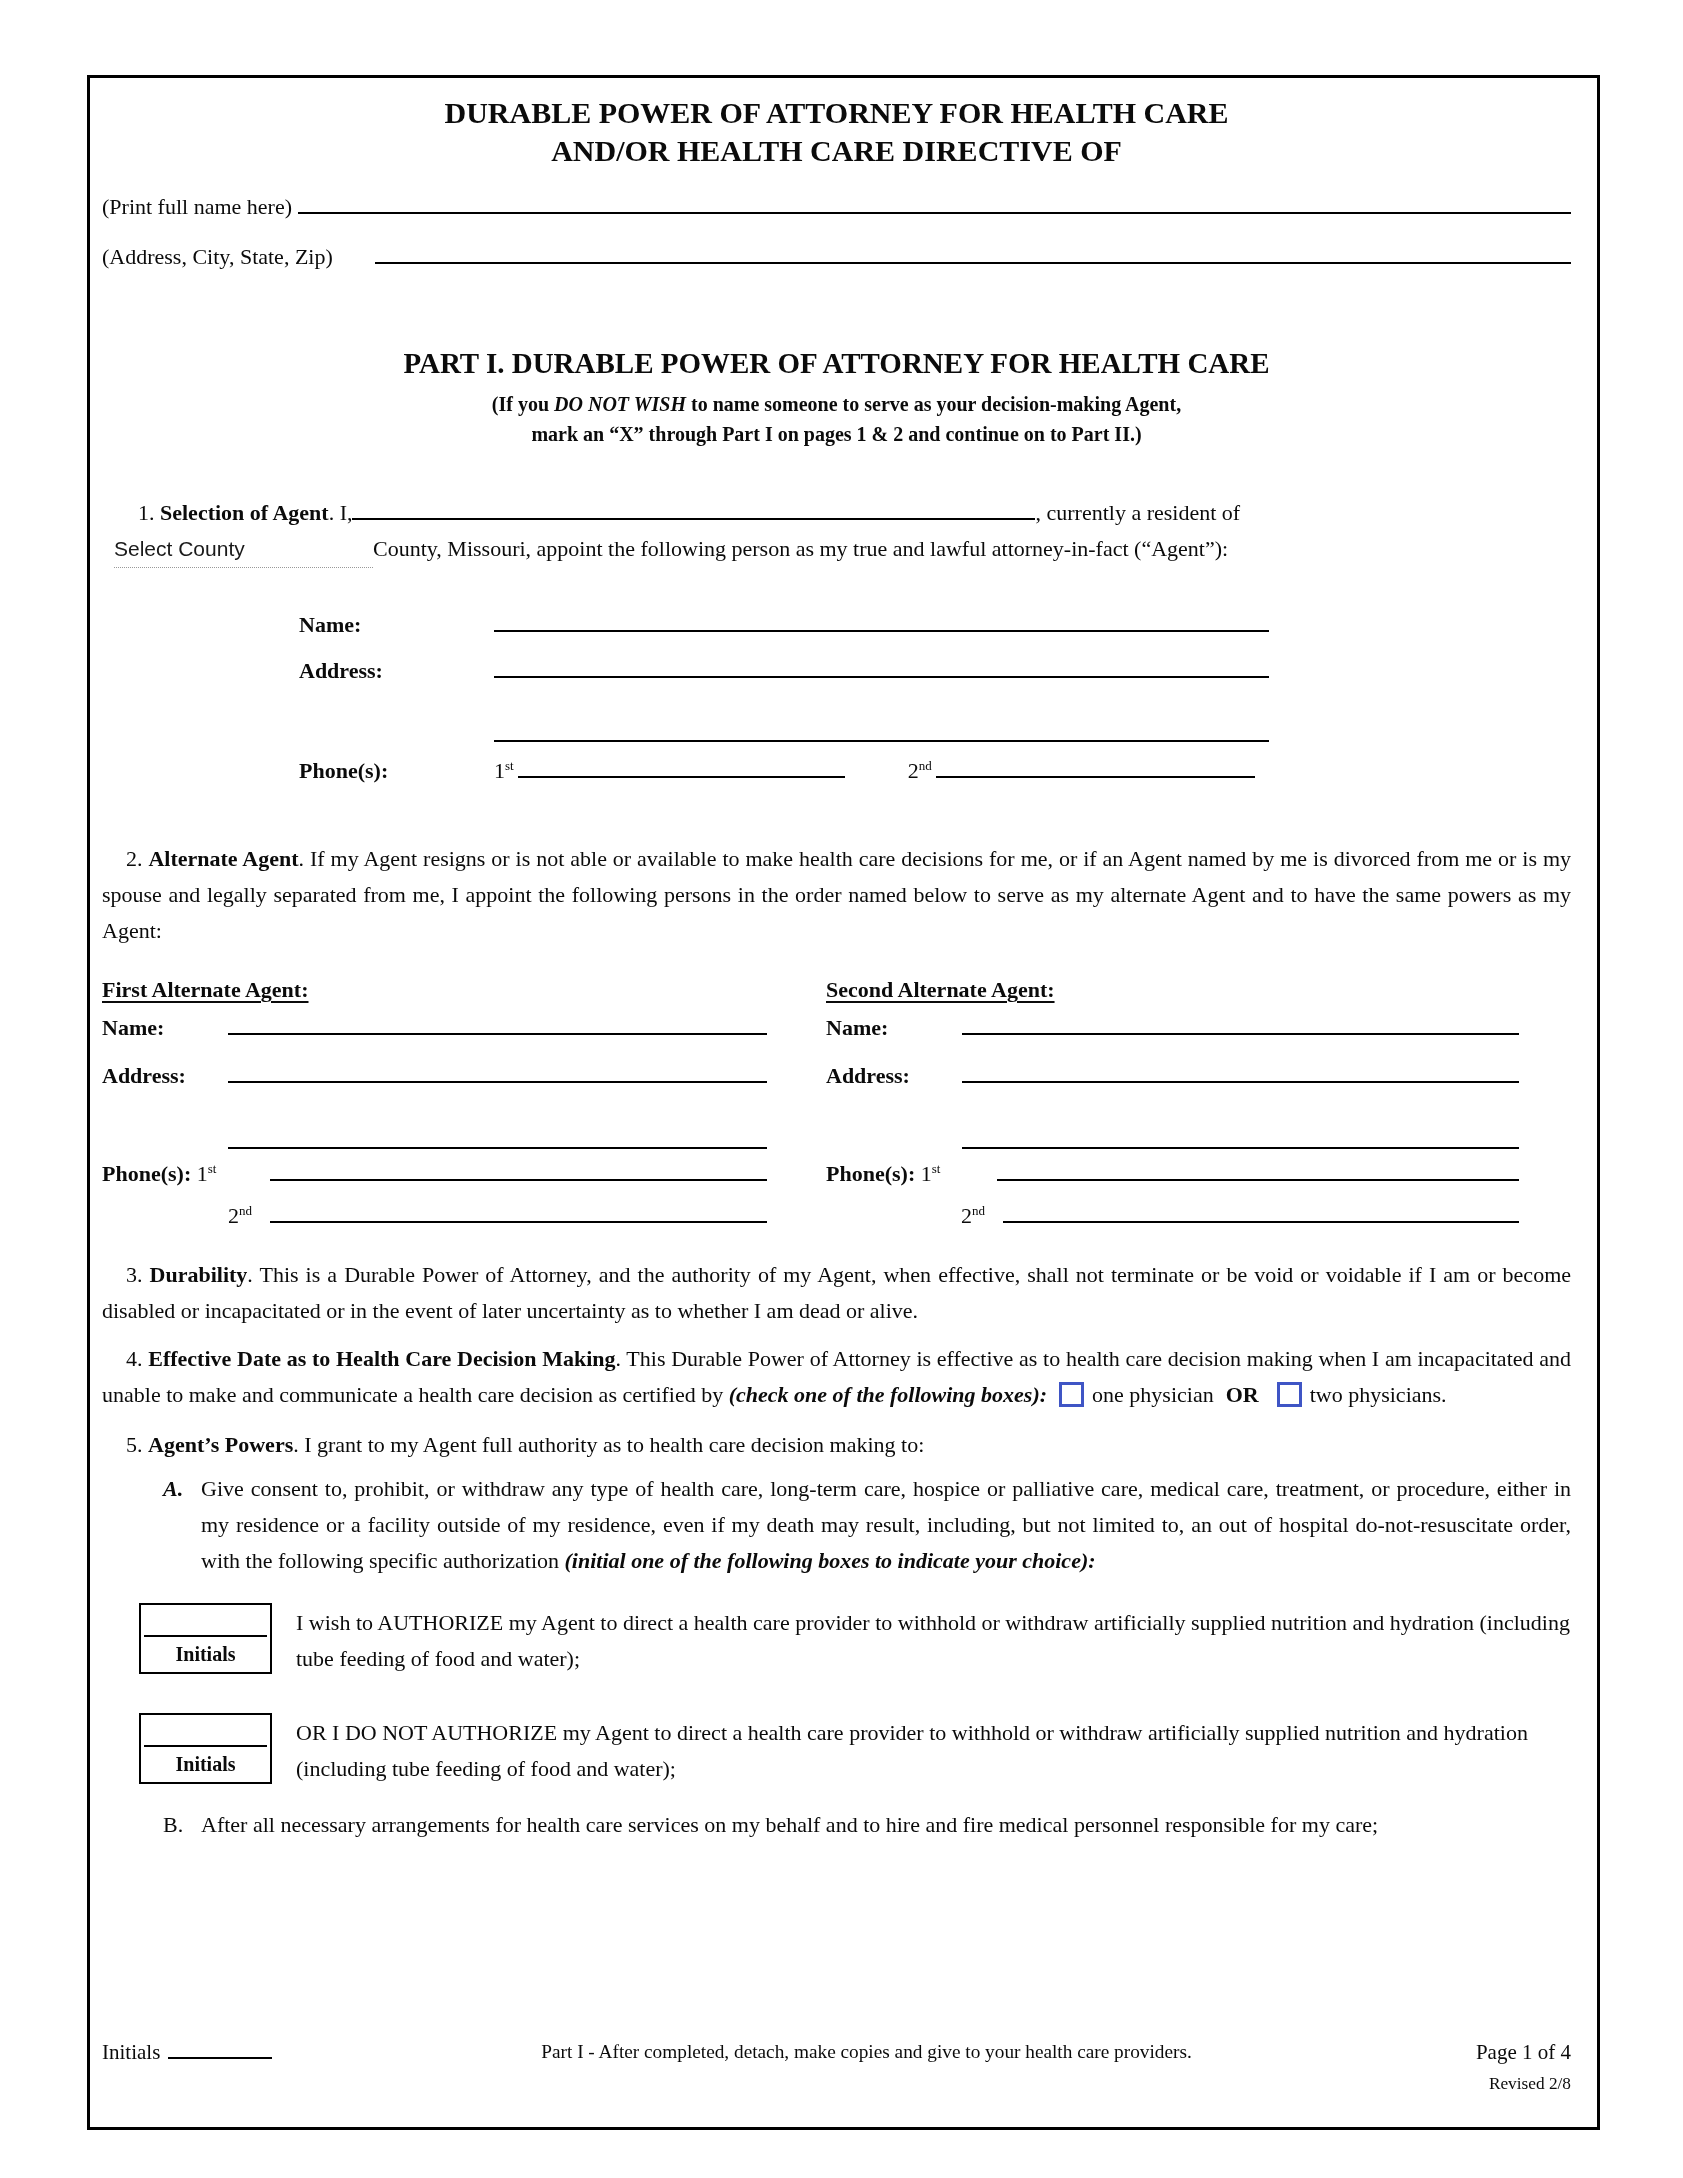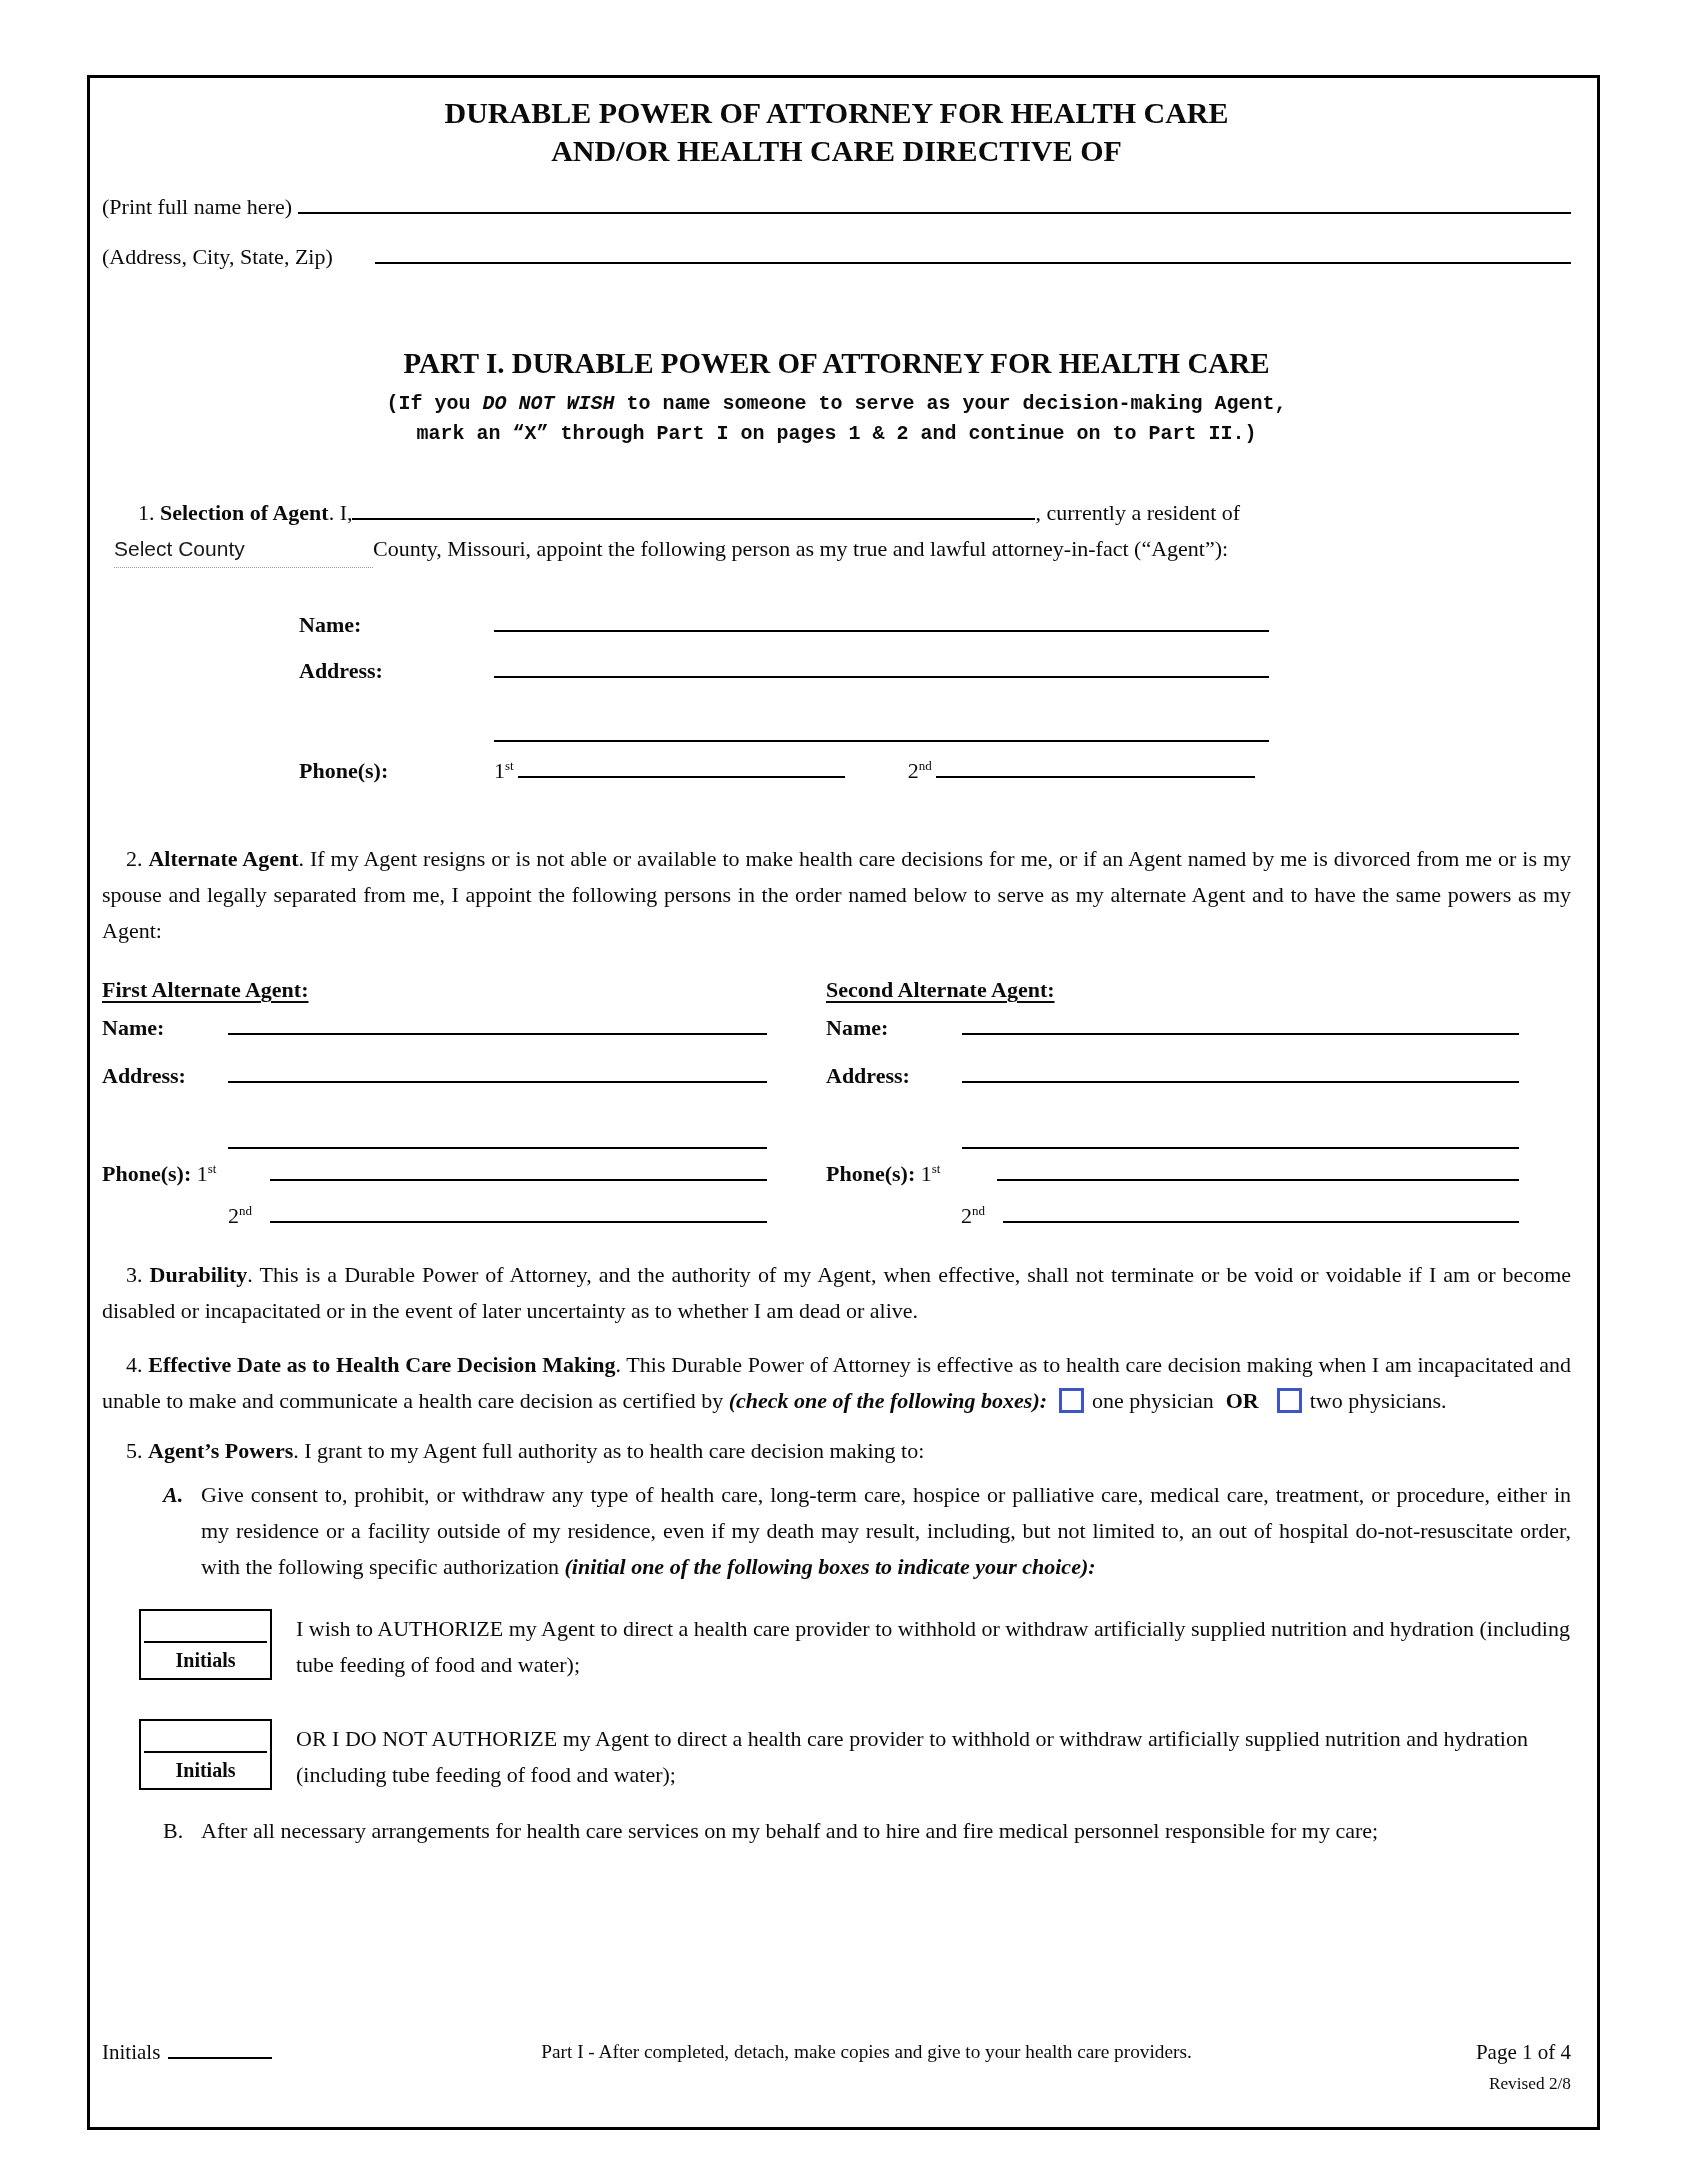--- a/index.html
+++ b/index.html
@@ -3,21 +3,21 @@
 <meta charset="utf-8">
 <style>
   html,body{margin:0;padding:0;}
   body{width:1683px;height:2178px;position:relative;background:#ffffff;
        font-family:"Liberation Serif",serif;color:#0b0b0b;}
   .sheet{position:absolute;left:87px;top:75px;width:1513px;height:2055px;
          border:3px solid #000;box-sizing:border-box;padding:8px 26px 0 12px;overflow:hidden;}
 
   h1{margin:8px 0 0;text-align:center;font-size:30px;line-height:38px;font-weight:bold;}
   h2{margin:73px 0 0;text-align:center;font-size:29px;line-height:36px;font-weight:bold;}
-  .instr{margin:8px 0 0;text-align:center;font-weight:bold;font-size:20px;line-height:30px;font-family:Liberation Mono, monospace;}
+  .instr{margin:8px 0 0;text-align:center;font-weight:bold;font-size:20px;line-height:30px;}
   .instr.second{margin-top:0;}
 
   .fill{display:inline-block;border-bottom:2px solid #000;height:20px;}
   .grow{flex:1 1 auto;}
 
   .hdr-row{display:flex;align-items:baseline;font-size:22px;line-height:30px;}
   .hdr-row.first{margin-top:22px;}
   .hdr-row.second{margin-top:20px;gap:36px;}
   .hdr-lbl{flex:0 0 auto;margin-right:6px;}
 
@@ -36,21 +36,21 @@
   .w783{width:775px;}
   .w330{width:327px;}
   .w322{width:319px;}
   .ml64{margin-left:63px;}
   .supnum{margin-right:4px;}
   sup{font-size:13px;vertical-align:super;line-height:0;}
 
   .para{margin:0;font-size:22px;line-height:36px;text-align:justify;text-indent:24px;}
   .p2{margin-top:55px;}
   .p3{margin-top:26px;}
-  .p4{margin-top:18px;}
+  .p4{margin-top:12px;}
   .p5{margin-top:14px;text-align:left;}
 
   .alt-wrap{display:flex;margin-top:26px;font-size:22px;line-height:30px;}
   .alt-col.left{width:665px;}
   .alt-col.right{width:693px;margin-left:59px;}
   .alt-head{display:inline-block;font-weight:bold;text-decoration:underline;
             text-decoration-thickness:2px;text-underline-offset:4px;margin-bottom:8px;font-family:Liberation Serif, serif;}
   .alt-col .row{display:flex;align-items:baseline;}
   .lbl{flex:0 0 126px;font-weight:bold;}
   .alt-col.right .lbl{flex-basis:136px;}

